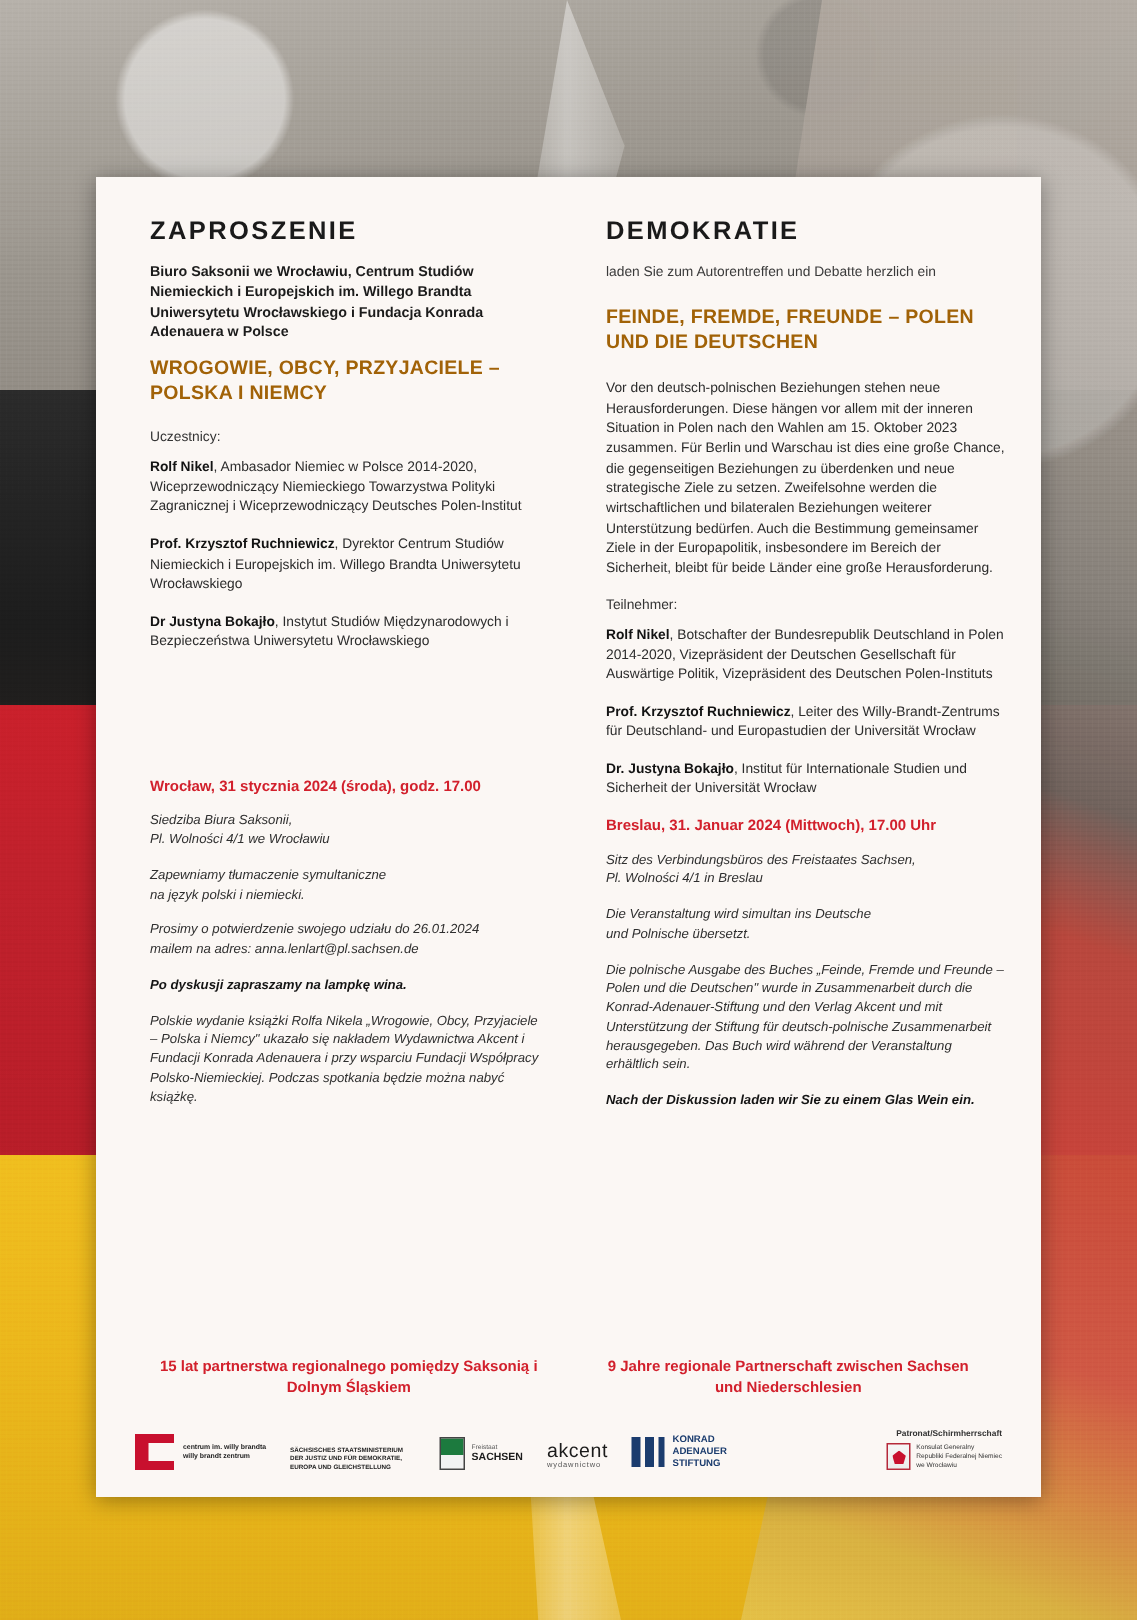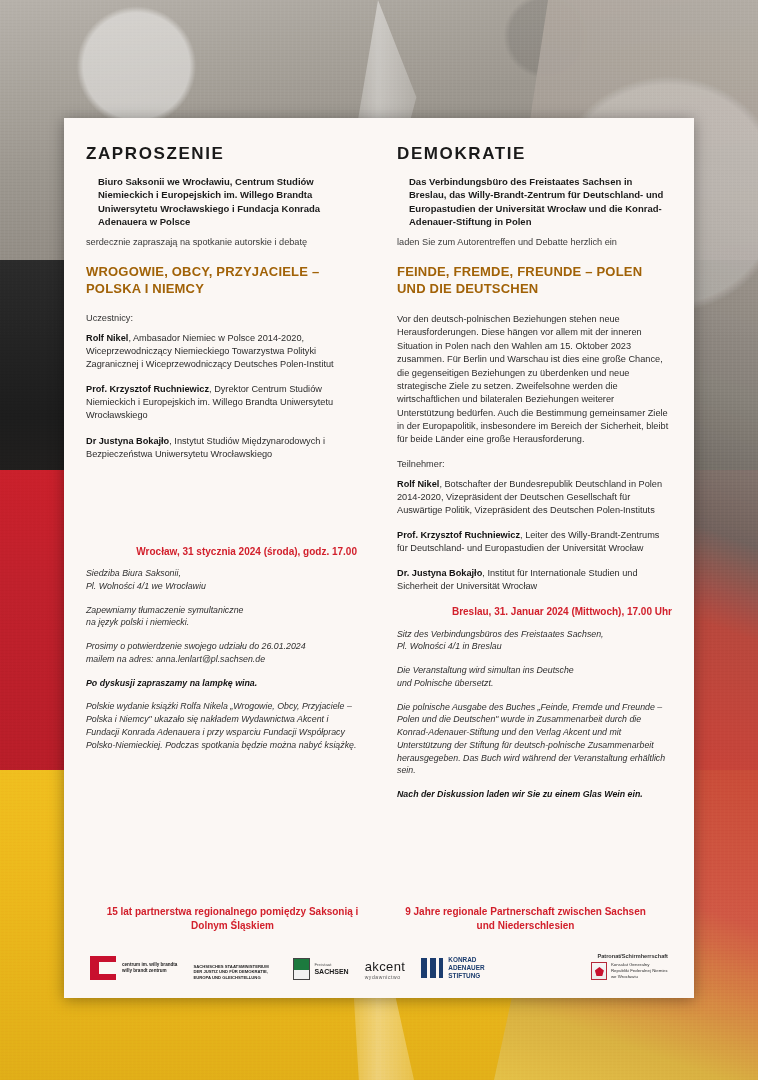--- a/index.html
+++ b/index.html
@@ -90,21 +90,21 @@
     height: 880px;
     background: #fbf7f4;
     box-shadow: 0 2px 14px rgba(0,0,0,0.35);
     z-index: 2;
     display: flex;
     flex-direction: column;
   }
   .card-inner {
     display: flex;
     flex: 1 1 auto;
-    padding: 26px 22px 0 22px;
+    padding: 26px 22px 0 36px;
     box-sizing: border-box;
   }
   .col {
     width: 50%;
     box-sizing: border-box;
     position: relative;
   }
   .col-pl { padding-right: 22px; }
   .col-de { padding-left: 18px; }
 
@@ -113,21 +113,21 @@
     letter-spacing: 1.6px;
     font-weight: bold;
     color: #1a1a1a;
     margin: 0 0 11px 0;
   }
   .org {
     font-size: 9.5px;
     line-height: 1.42;
     font-weight: bold;
     color: #1b1b1b;
-    margin: 0 0 7px 12px;
+    margin: 0 0 7px 0;
   }
   .invite-line {
     font-size: 9.2px;
     line-height: 1.4;
     color: #3a3a3a;
     margin: 0 0 14px 0;
   }
   h2.event-title {
     font-size: 13px;
     font-weight: bold;
@@ -156,21 +156,20 @@
     margin: 0 0 12px 0;
   }
 
   .block-lower { margin-top: 4px; }
   .when {
     font-size: 10px;
     font-weight: bold;
     color: #d2202c;
     margin: 0 0 9px 0;
     line-height: 1.35;
-    text-align: right;
   }
   .small-par {
     font-size: 8.8px;
     line-height: 1.45;
     color: #2f2f2f;
     margin: 0 0 11px 0;
     font-style: italic;
   }
   .small-par.bold { font-weight: bold; color: #141414; }
 
@@ -262,21 +261,20 @@
   <div class="bg-grain"></div>
 </div>
 
 <div class="card">
 
   <div class="card-inner">
 
     <div class="col col-pl">
       <h1 class="inv-title">ZAPROSZENIE</h1>
       <p class="org">Biuro Saksonii we Wrocławiu, Centrum Studiów Niemieckich i Europejskich im. Willego Brandta Uniwersytetu Wrocławskiego i Fundacja Konrada Adenauera w Polsce</p>
-      <p class="invite-line">serdecznie zapraszają na spotkanie autorskie i debatę</p>
       <h2 class="event-title">WROGOWIE, OBCY, PRZYJACIELE – POLSKA I NIEMCY</h2>
 
       <p class="sub-label">Uczestnicy:</p>
 
       <p class="person">
         <b>Rolf Nikel</b><span>, Ambasador Niemiec w Polsce 2014-2020, Wiceprzewodniczący Niemieckiego Towarzystwa Polityki Zagranicznej i Wiceprzewodniczący  Deutsches Polen-Institut</span>
       </p>
       <p class="person">
         <b>Prof. Krzysztof Ruchniewicz</b><span>, Dyrektor Centrum Studiów Niemieckich i Europejskich im. Willego Brandta Uniwersytetu Wrocławskiego</span>
       </p>
@@ -292,21 +290,20 @@
 na język polski i niemiecki.</p>
         <p class="small-par" style="white-space:pre-line;">Prosimy o potwierdzenie swojego udziału do 26.01.2024
 mailem na adres: anna.lenlart@pl.sachsen.de</p>
         <p class="small-par bold">Po dyskusji zapraszamy na lampkę wina.</p>
         <p class="small-par">Polskie wydanie książki Rolfa Nikela „Wrogowie, Obcy, Przyjaciele – Polska i Niemcy" ukazało się nakładem Wydawnictwa Akcent i Fundacji Konrada Adenauera i przy wsparciu Fundacji Współpracy Polsko-Niemieckiej. Podczas spotkania będzie można nabyć książkę.</p>
       </div>
     </div>
 
     <div class="col col-de">
       <h1 class="inv-title">DEMOKRATIE</h1>
-      <p class="org">Das Verbindungsbüro des Freistaates Sachsen in Breslau, das Willy-Brandt-Zentrum für Deutschland- und Europastudien der Universität Wrocław und die Konrad-Adenauer-Stiftung in Polen</p>
       <p class="invite-line">laden Sie zum Autorentreffen und Debatte herzlich ein</p>
       <h2 class="event-title">FEINDE, FREMDE, FREUNDE – POLEN UND DIE DEUTSCHEN</h2>
 
       <p class="body-par">Vor den deutsch-polnischen Beziehungen stehen neue Herausforderungen. Diese hängen vor allem mit der inneren Situation in Polen nach den Wahlen am 15. Oktober 2023 zusammen. Für Berlin und Warschau ist dies eine große Chance, die gegenseitigen Beziehungen zu überdenken und neue strategische Ziele zu setzen. Zweifelsohne werden die wirtschaftlichen und bilateralen Beziehungen weiterer Unterstützung bedürfen. Auch die Bestimmung gemeinsamer Ziele in der Europapolitik, insbesondere im Bereich der Sicherheit, bleibt für beide Länder eine große Herausforderung.</p>
 
       <p class="sub-label">Teilnehmer:</p>
 
       <p class="person">
         <b>Rolf Nikel</b><span>, Botschafter der Bundesrepublik Deutschland in Polen 2014-2020, Vizepräsident der Deutschen Gesellschaft für Auswärtige Politik, Vizepräsident des Deutschen Polen-Instituts</span>
       </p>

